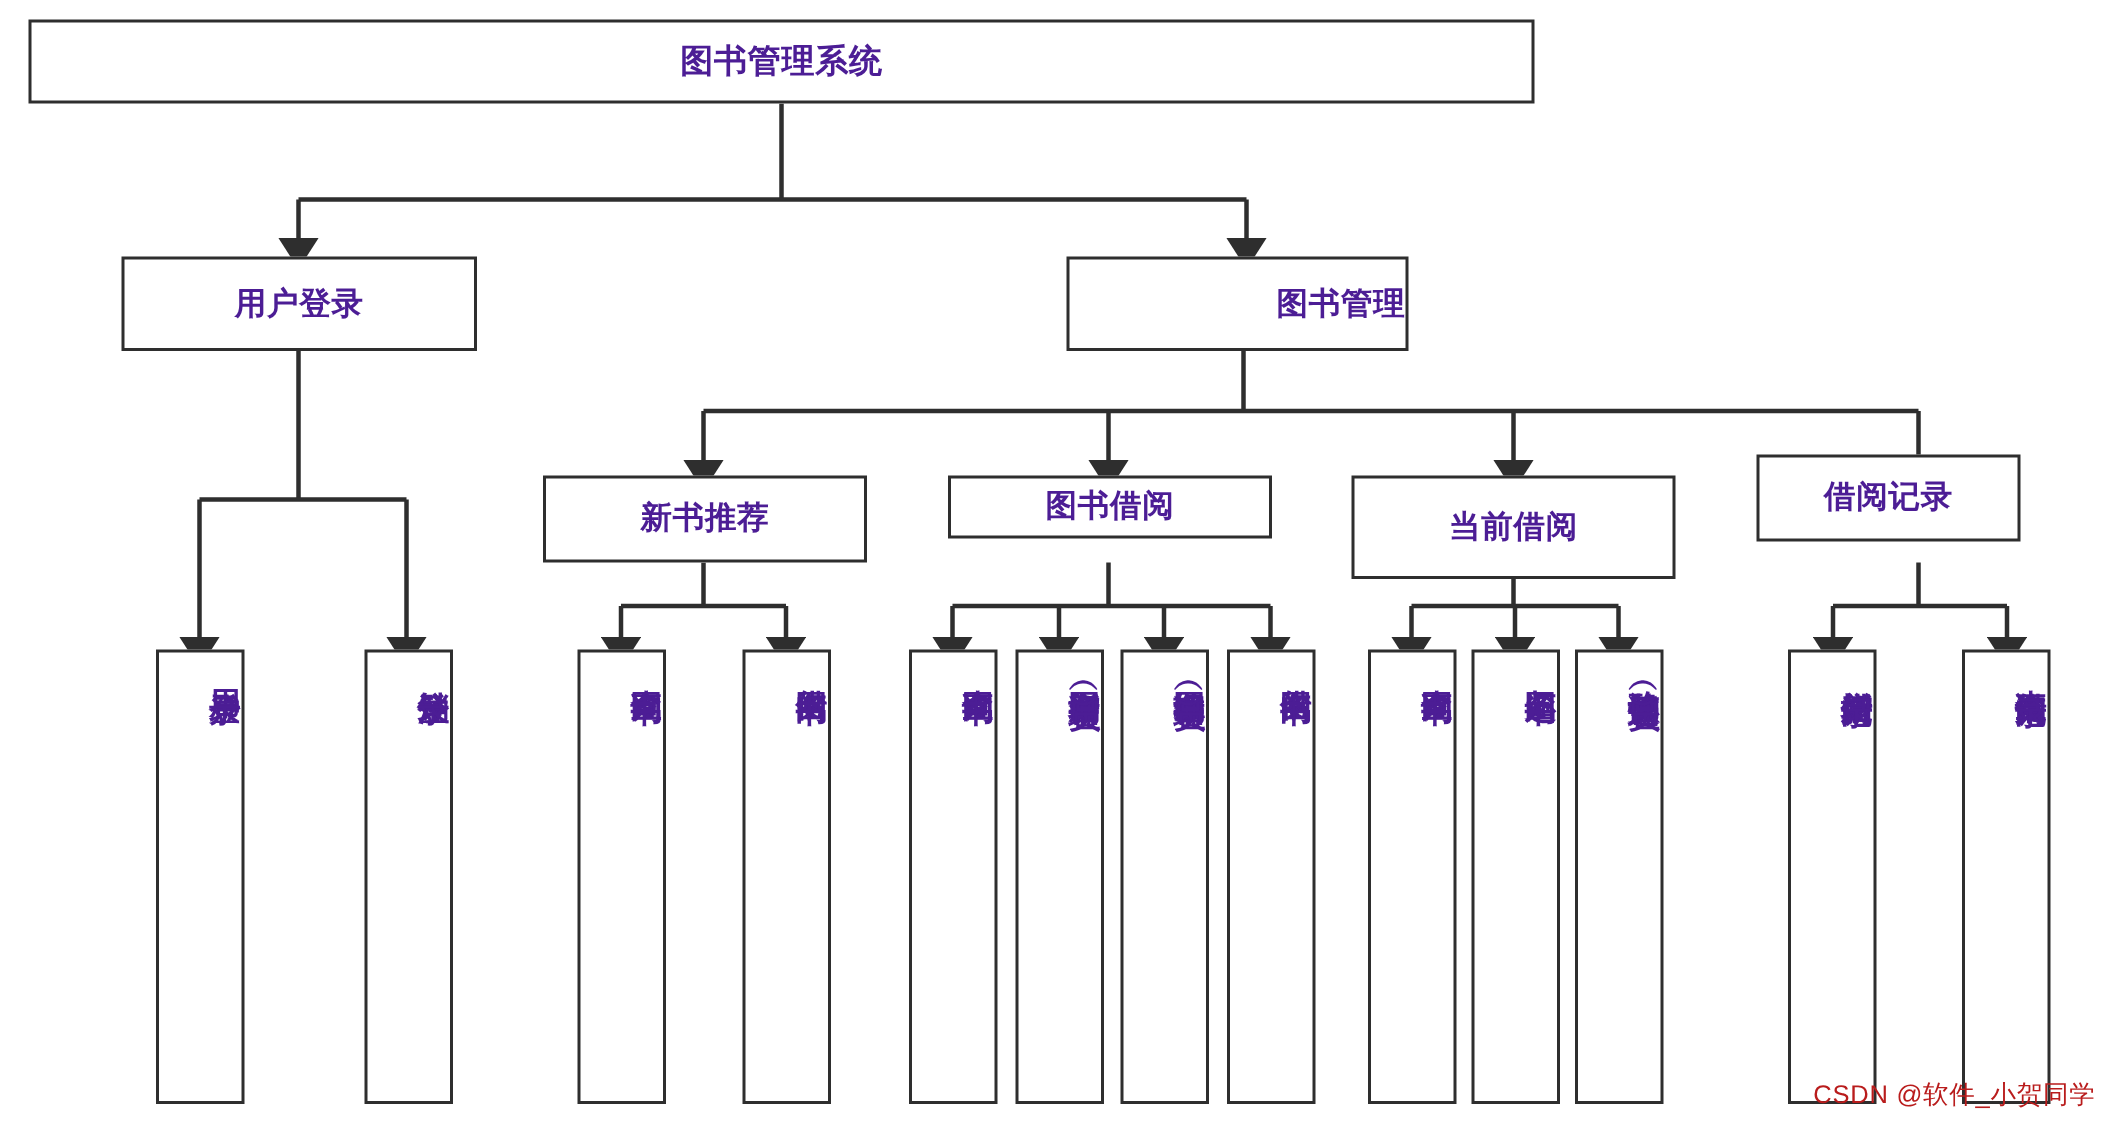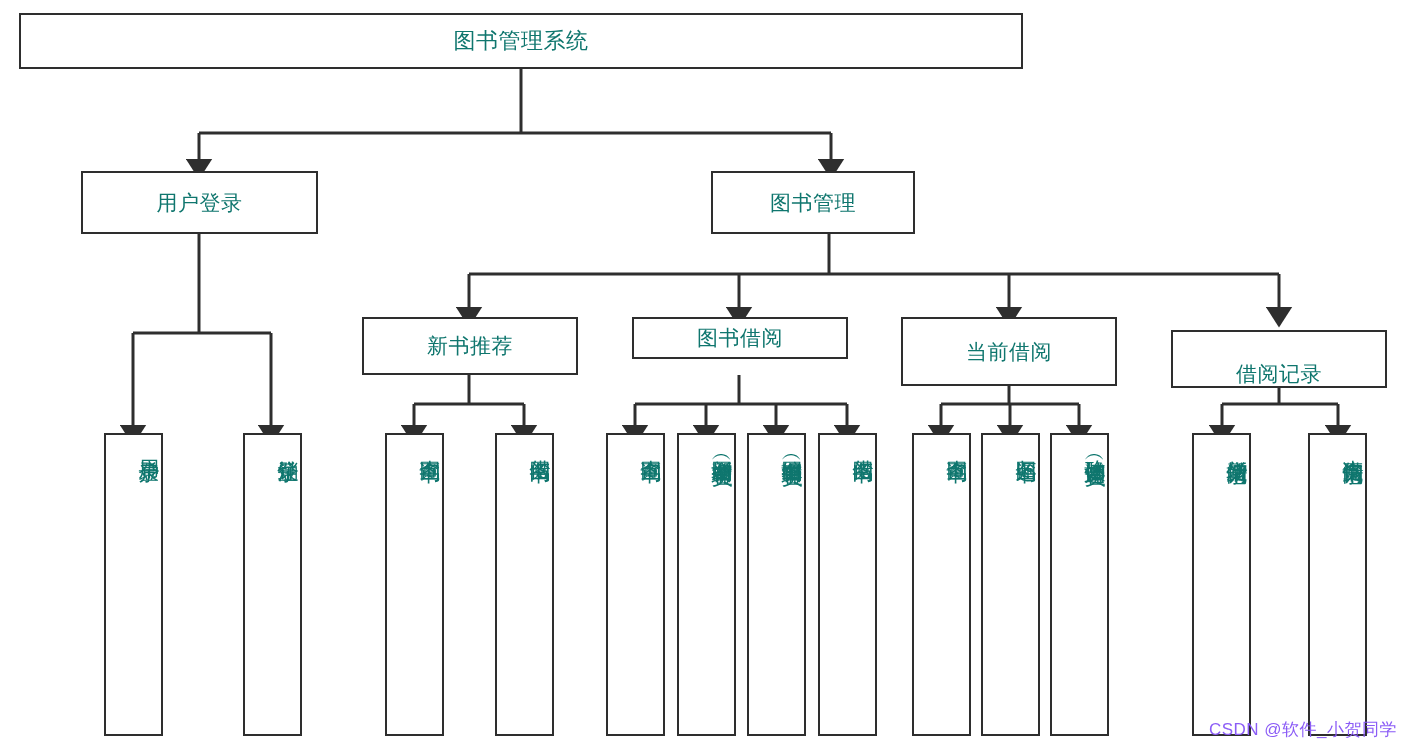--- a/index.html
+++ b/index.html
@@ -21,25 +21,26 @@
     top: 0;
     width: 1405px;
     height: 747px;
     pointer-events: none;
   }
   .node {
     position: absolute;
     box-sizing: border-box;
     border: 2.5px solid #2e2e2e;
     background: #ffffff;
-    color: #0f766e;
+    color: #4c1d95;
     display: flex;
     align-items: center;
     justify-content: center;
     text-align: center;
+    font-weight: bold;
   }
   .node-h {
     font-size: 21px;
     letter-spacing: 0.5px;
     line-height: 1.2;
   }
   .node-root {
     font-size: 22px;
   }
   .node-v {
@@ -57,21 +58,21 @@
     text-orientation: upright;
     display: block;
     width: 100%;
     text-align: center;
   }
   #watermark {
     position: absolute;
     right: 8px;
     bottom: 6px;
     font-size: 17px;
-    color: #8b5cf6;
+    color: #b91c1c;
     letter-spacing: 0.5px;
     white-space: nowrap;
   }
 </style>
 </head>
 <body>
 
 <div id="diagram-root">
 
   <svg id="connector-layer" viewBox="0 0 1405 747" width="1405" height="747" xmlns="http://www.w3.org/2000/svg">
@@ -139,34 +140,34 @@
     </g>
   </svg>
 
   <div class="node node-h node-root" style="left:19px; top:13px; width:1004px; height:56px;">
     <span>图书管理系统</span>
   </div>
 
   <div class="node node-h" style="left:81px; top:171px; width:237px; height:63px;">
     <span>用户登录</span>
   </div>
-  <div class="node node-h" style="left:711px; top:171px; width:204px; height:63px;">
+  <div class="node node-h" style="left:711px; top:171px; width:228px; height:63px;justify-content:flex-end;">
     <span>图书管理</span>
   </div>
 
   <div class="node node-h" style="left:362px; top:317px; width:216px; height:58px;">
     <span>新书推荐</span>
   </div>
   <div class="node node-h" style="left:632px; top:317px; width:216px; height:42px;">
     <span>图书借阅</span>
   </div>
   <div class="node node-h" style="left:901px; top:317px; width:216px; height:69px;">
     <span>当前借阅</span>
   </div>
-  <div class="node node-h" style="left:1171px; top:330px; width:216px; height:58px;align-items:flex-end;">
+  <div class="node node-h" style="left:1171px; top:303px; width:176px; height:58px;">
     <span>借阅记录</span>
   </div>
 
   <div class="node node-v leaf-mid" style="left:104px; top:433px; width:59px; height:303px;">
     <span class="vtext">用户登录</span>
   </div>
   <div class="node node-v leaf-mid" style="left:243px; top:433px; width:59px; height:303px;">
     <span class="vtext">注销登录</span>
   </div>
 

